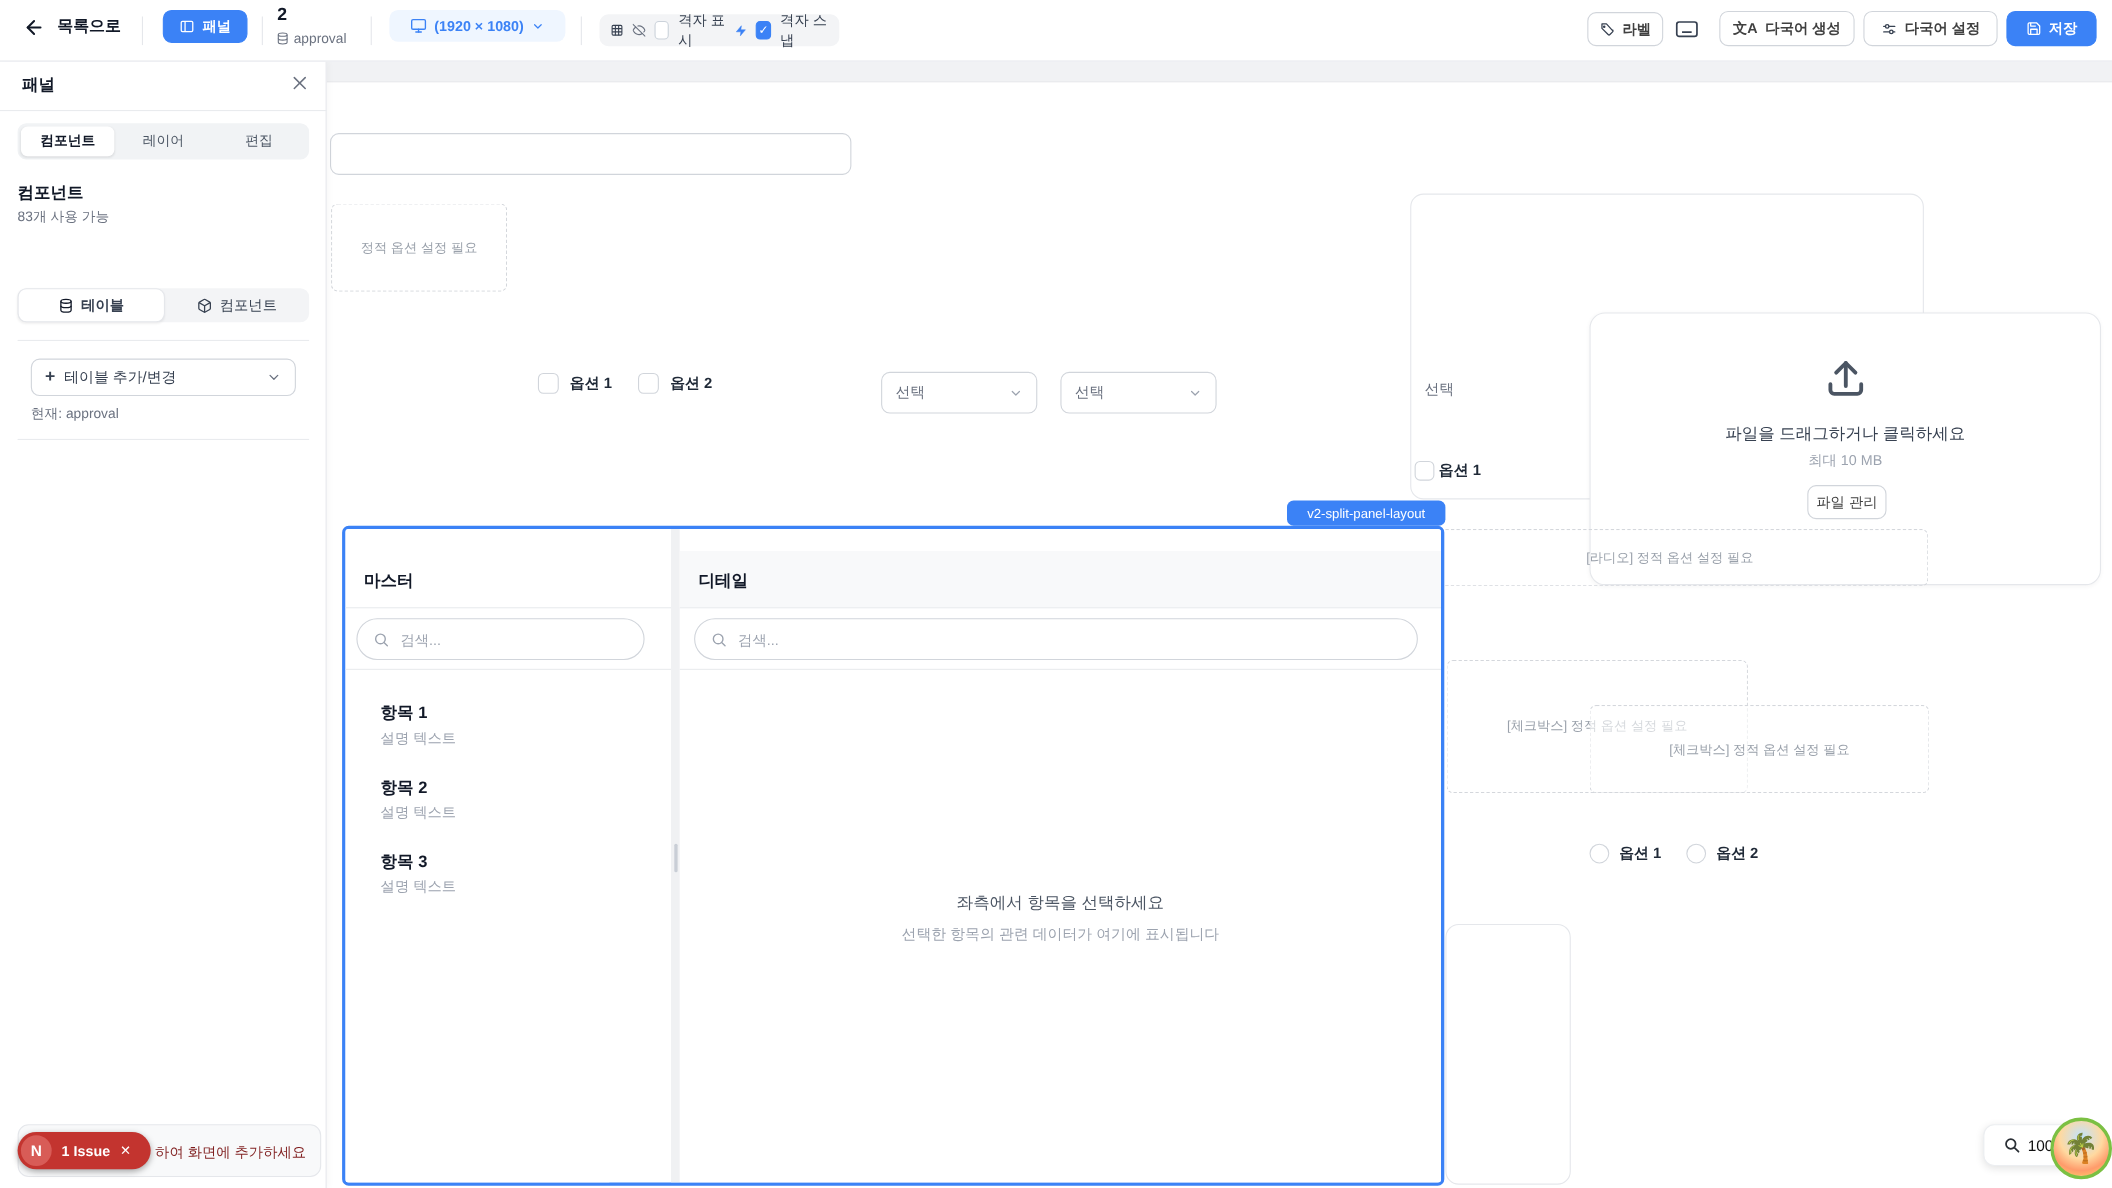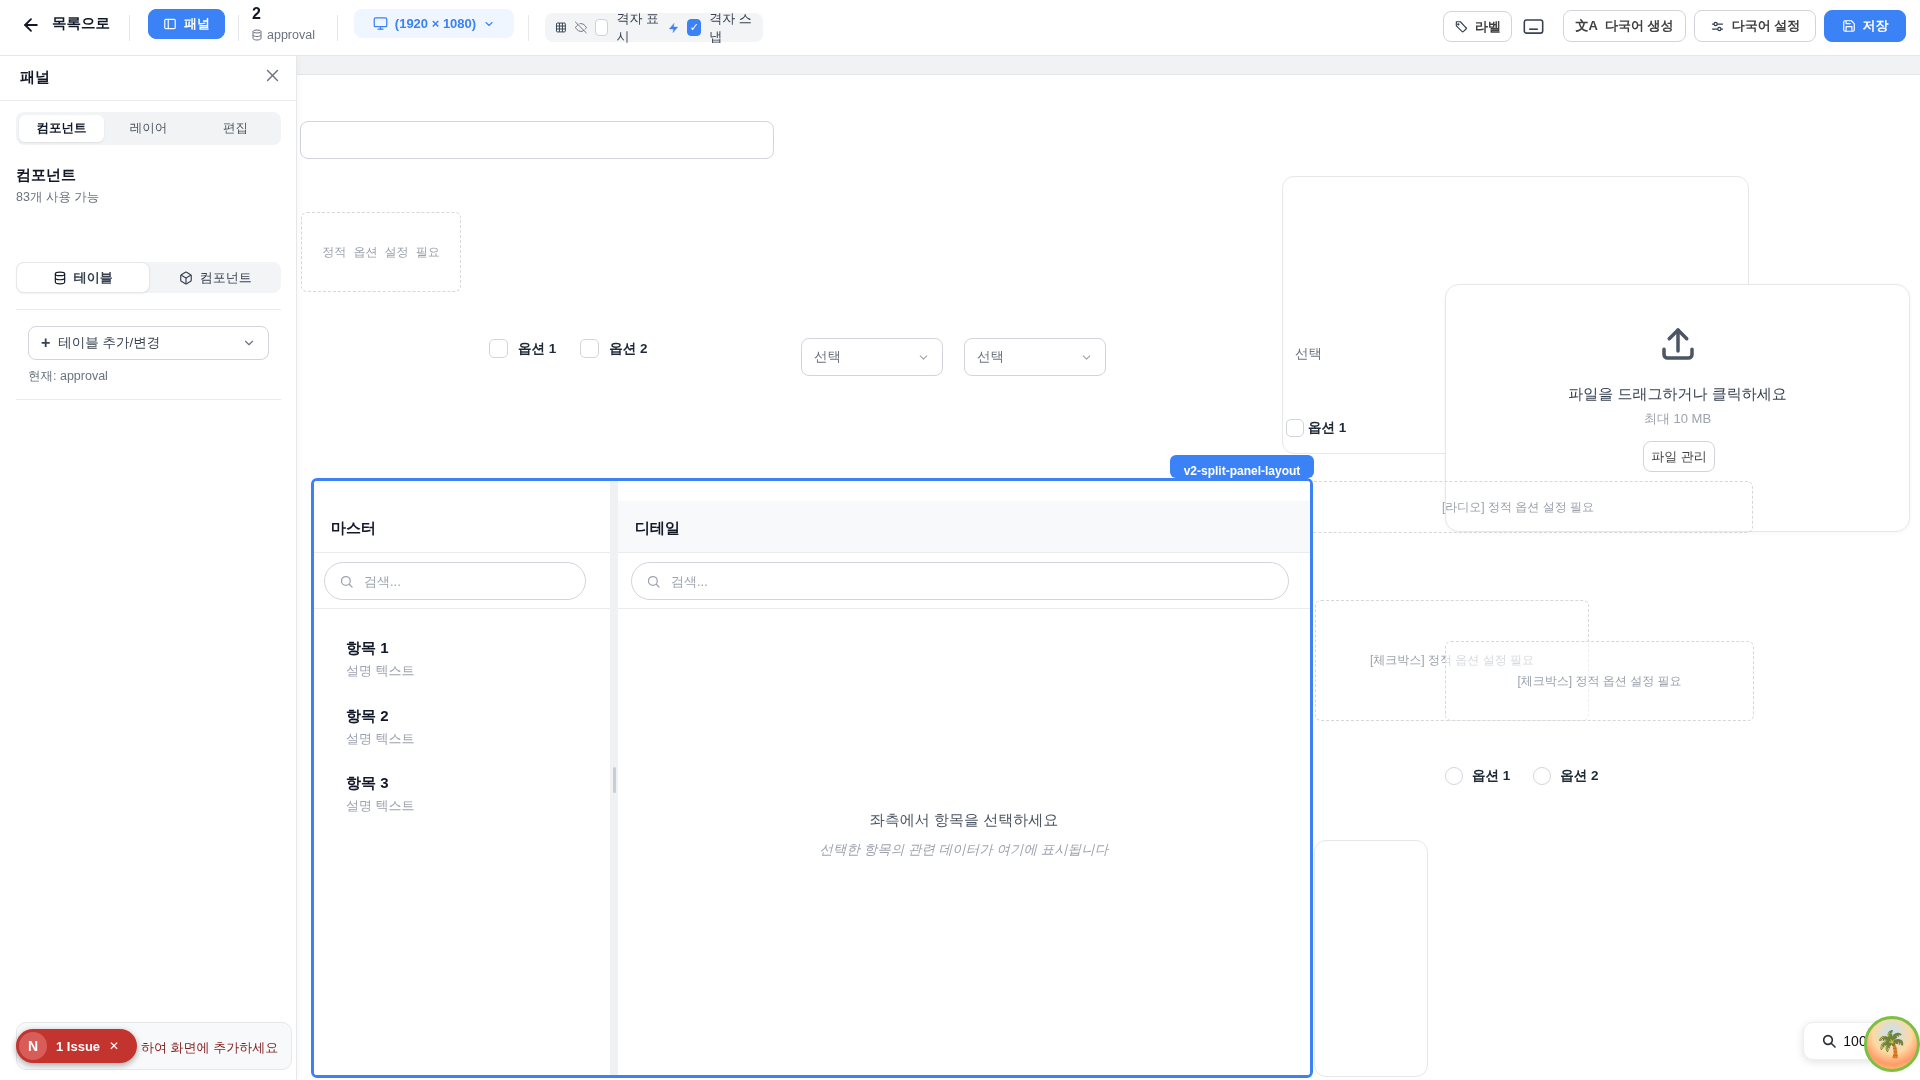--- a/index.html
+++ b/index.html
@@ -38,39 +38,39 @@
   .mini-check{width:15px;height:15px;border:1.5px solid #cbd2da;border-radius:4px;background:#fff;}
   .mini-check.on{background:#3b82f6;border-color:#3b82f6;color:#fff;font-size:11px;font-weight:700;display:flex;align-items:center;justify-content:center;}
   
   #split{left:311px;top:478px;width:1002px;height:600px;border:3px solid #3b82f6;border-radius:6px;background:#fff;z-index:6;overflow:hidden;}
   .pane-title{font-size:15px;font-weight:700;color:#111827;}
   .pill-search{display:flex;align-items:center;gap:8px;border:1px solid #d1d5db;border-radius:19px;background:#fff;padding:0 14px;}
   .pill-search input{border:none;outline:none;flex:1;font-size:13px;background:transparent;font-family:inherit;min-width:0;}
   .pill-search input::placeholder{color:#9ca3af;}
   .item-title{font-size:15px;font-weight:700;color:#111827;}
   .item-desc{font-size:13px;color:#9ca3af;}
-  .tagchip{background:#3b82f6;color:#fff;font-size:12px;font-weight:700;border-radius:6px;display:flex;align-items:flex-end;justify-content:center;z-index:7;}
+  .tagchip{background:#3b82f6;color:#fff;font-size:12px;font-weight:400;border-radius:6px;display:flex;align-items:center;justify-content:center;z-index:7;}
   
   .hintbox{background:#f8f9fa;border:1px solid #e5e7eb;border-radius:10px;color:#7f1d1d;font-size:13px;}
   .issue-badge{background:#c3342f;border-radius:17px;display:flex;align-items:center;box-shadow:0 2px 6px rgba(0,0,0,.35);color:#fff;z-index:25;}
   .zoom-pill{background:#fff;border:1px solid #eceef1;border-radius:10px;box-shadow:0 2px 8px rgba(0,0,0,.12);display:flex;align-items:center;gap:6px;justify-content:center;font-size:14px;color:#111;z-index:25;}
   .trop{border-radius:50%;border:3px solid #7bc043;background:radial-gradient(circle at 50% 30%,#bfe3ff 0%,#ffd9a0 45%,#ff9b6b 70%,#ffe066 100%);display:flex;align-items:center;justify-content:center;font-size:26px;z-index:26;overflow:hidden;}
 </style>
 </head>
 <body>
 
 <div id="stage">
 
   <div class="ab gray-band"></div>
 
   <div class="ab" style="left:297px;top:75px;width:1623px;height:1005px;background:#fff;z-index:2;"></div>
 
   <div class="ab" style="left:300px;top:121px;width:474px;height:38px;background:#fff;border:1px solid #d1d5db;border-radius:8px;z-index:3;"></div>
 
-  <div class="ab dashed" style="left:301px;top:212px;width:160px;height:80px;z-index:3;overflow:hidden;white-space:nowrap;font-family:Liberation Mono, monospace;">
+  <div class="ab dashed" style="left:301px;top:185px;width:160px;height:80px;z-index:3;overflow:hidden;white-space:nowrap;">
     <span>정적 옵션 설정 필요</span>
   </div>
 
   <div class="ab row" style="left:489px;top:339px;gap:10px;z-index:3;">
     <span class="cbox"></span>
     <span class="opt-label">옵션 1</span>
     <span class="cbox" style="margin-left:14px;"></span>
     <span class="opt-label">옵션 2</span>
   </div>
 
@@ -167,21 +167,21 @@
       <div class="pill-search ab" style="left:13px;top:81px;width:658px;height:38px;">
         <svg width="15" height="15" viewBox="0 0 24 24" fill="none" stroke="#9ca3af" stroke-width="2" stroke-linecap="round">
             <circle cx="11" cy="11" r="7"></circle>
             <line x1="21" y1="21" x2="16.5" y2="16.5"></line>
           </svg>
         <input placeholder="검색..." style="">
       </div>
       <div class="hline" style="left:0;top:127px;width:692px;"></div>
       <div class="ab" style="left:0;top:330px;width:692px;text-align:center;">
         <div style="font-size:15px;color:#4b5563;">좌측에서 항목을 선택하세요</div>
-        <div style="font-size:13.5px;color:#9ca3af;margin-top:11px;font-style:italic;">선택한 항목의 관련 데이터가 여기에 표시됩니다</div>
+        <div style="font-size:13.5px;color:#9ca3af;margin-top:11px;">선택한 항목의 관련 데이터가 여기에 표시됩니다</div>
       </div>
     </div>
   </div>
 
   <div class="ab" id="toolbar">
     <svg class="ab" style="left:21px;top:15px;" width="20" height="20" viewBox="0 0 24 24" fill="none" stroke="#111827" stroke-width="2.2" stroke-linecap="round" stroke-linejoin="round">
         <path d="M19 12H5"></path>
         <polyline points="12 19 5 12 12 5"></polyline>
       </svg>
     <span class="ab" style="left:52px;top:14px;font-size:14.5px;font-weight:700;color:#111827;">목록으로</span>

